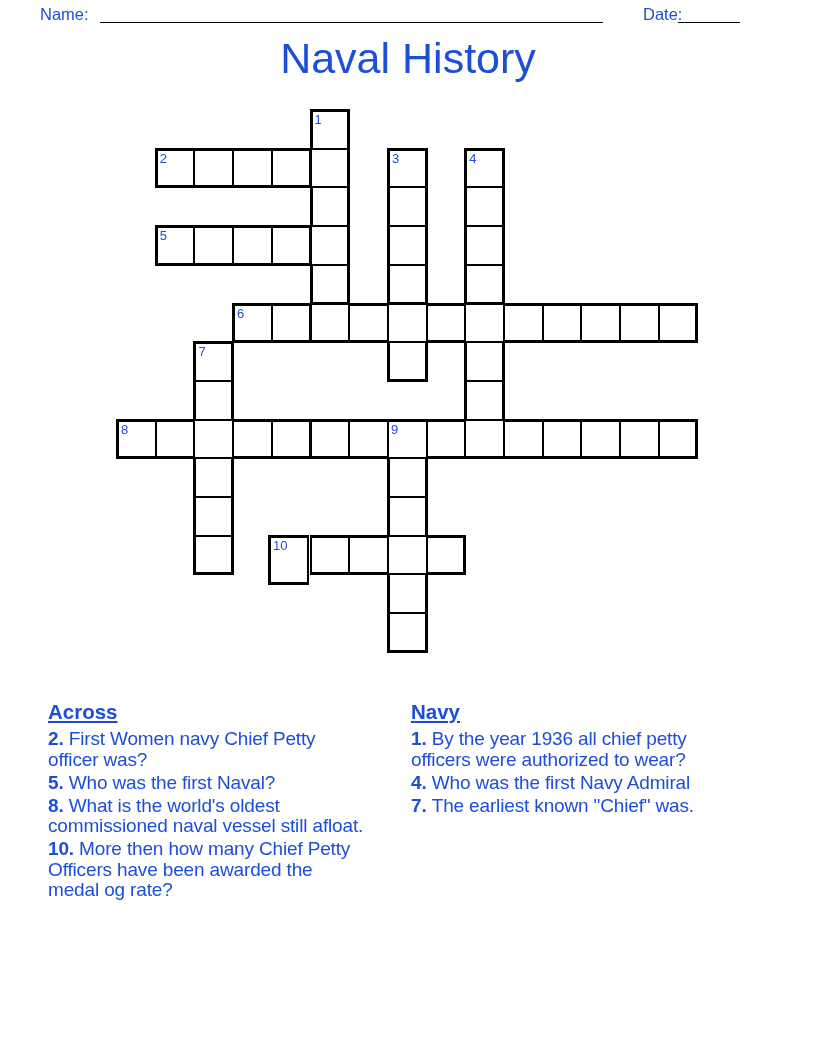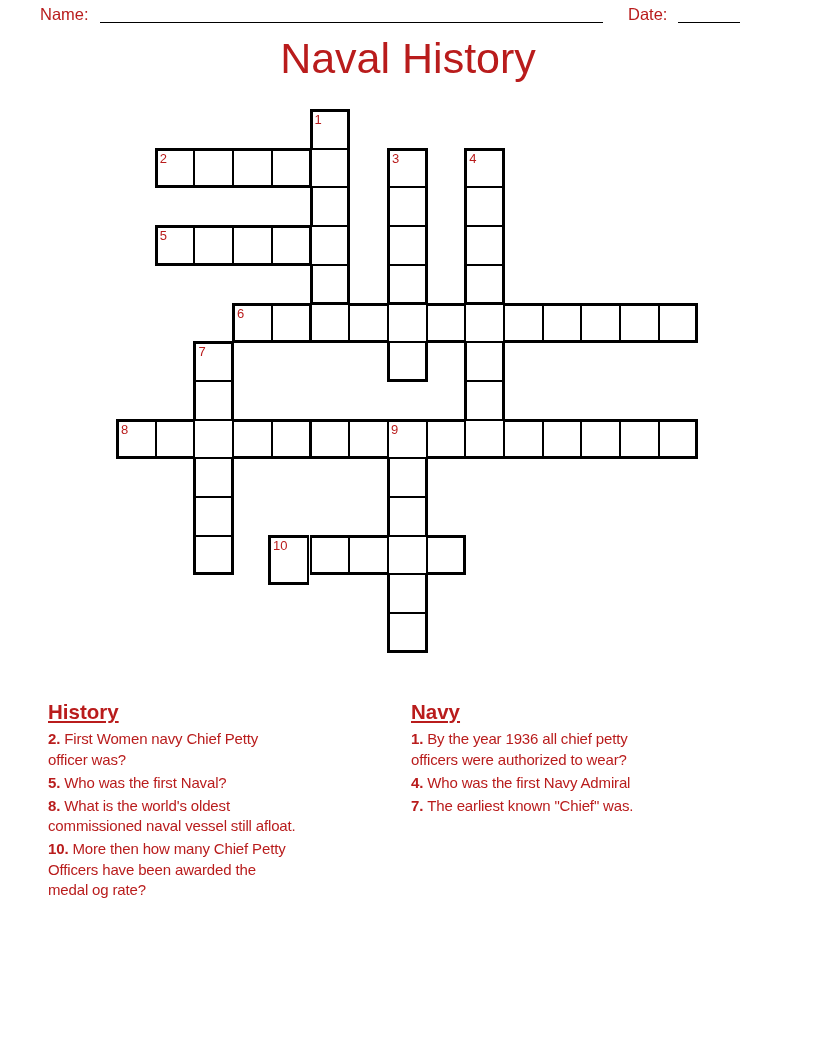--- a/index.html
+++ b/index.html
@@ -1,28 +1,28 @@
 <!DOCTYPE html>
 <html><head>
 <meta charset="utf-8">
 <style>
   html,body{margin:0;padding:0;background:#ffffff;}
   .page{
     position:relative;
     width:816px;height:1056px;
     background:#ffffff;
-    color:#b91c1c;
+    color:#1d4ed8;
     font-family:"Liberation Sans","DejaVu Sans",sans-serif;
     overflow:hidden;
   }
   
   .header-row{position:absolute;left:40px;top:5px;width:710px;height:24px;font-size:16.5px;line-height:18px;}
   .hlabel{position:absolute;top:0;}
   #name-label{left:0;}
-  #date-label{left:588px;}
+  #date-label{left:603px;}
   .blank{position:absolute;top:0;height:17px;border-bottom:1.6px solid #000;}
   #name-blank{left:60px;width:503px;}
   #date-blank{left:638px;width:62px;}
   
   .title{
     position:absolute;left:0;top:33px;width:816px;
     margin:0;text-align:center;
     font-size:43px;line-height:50px;font-weight:400;
   }
   
@@ -39,21 +39,21 @@
   
   .clues{position:absolute;top:700px;}
   #across-section{left:48px;width:356px;}
   #down-section{left:411px;width:356px;}
   .clues-heading{
     font-size:20.5px;font-weight:bold;
     text-decoration:underline;text-decoration-thickness:2px;text-underline-offset:2px;
     margin:0 0 6px 0;line-height:23px;
   }
   .clue{
-    font-size:15px;line-height:20.5px;letter-spacing:-0.15px;
+    font-size:19px;line-height:20.5px;letter-spacing:-0.15px;
     margin:0 0 2.5px 0;
     white-space:pre-line;
   }
   .clue-num{font-weight:bold;}
 </style>
 </head>
 <body>
 
 <div class="page">
 
@@ -148,21 +148,21 @@
       </div>
       <div class="cell" style="left: 192.5px; top: 424.7px; width: 40.7px; height: 40.7px; border-width: 3px 2px; border-color: rgb(0, 0, 0);"></div>
       <div class="cell" style="left: 231.2px; top: 424.7px; width: 40.7px; height: 40.7px; border-width: 3px 2px; border-color: rgb(0, 0, 0);"></div>
       <div class="cell" style="left: 269.9px; top: 424.7px; width: 40.7px; height: 40.7px; border-width: 2px; border-color: rgb(0, 0, 0);"></div>
       <div class="cell" style="left: 308.6px; top: 424.7px; width: 40.7px; height: 40.7px; border-width: 3px 3px 3px 2px; border-color: rgb(0, 0, 0);"></div>
       <div class="cell" style="left: 269.9px; top: 463.4px; width: 40.7px; height: 40.7px; border-width: 2px 3px; border-color: rgb(0, 0, 0);"></div>
       <div class="cell" style="left: 269.9px; top: 502.1px; width: 40.7px; height: 40.7px; border-width: 2px 3px 3px; border-color: rgb(0, 0, 0);"></div>
     </div>
 
   <div class="clues" id="across-section">
-    <div class="clues-heading">History</div>
+    <div class="clues-heading">Across</div>
     <div id="across-list">
         <div class="clue"><span class="clue-num">2. </span><span class="clue-text">First Women navy Chief Petty
 officer was?</span></div>
         <div class="clue"><span class="clue-num">5. </span><span class="clue-text">Who was the first Naval?</span></div>
         <div class="clue"><span class="clue-num">8. </span><span class="clue-text">What is the world's oldest
 commissioned naval vessel still afloat.</span></div>
         <div class="clue"><span class="clue-num">10. </span><span class="clue-text">More then how many Chief Petty
 Officers have been awarded the
 medal og rate?</span></div>
       </div>

